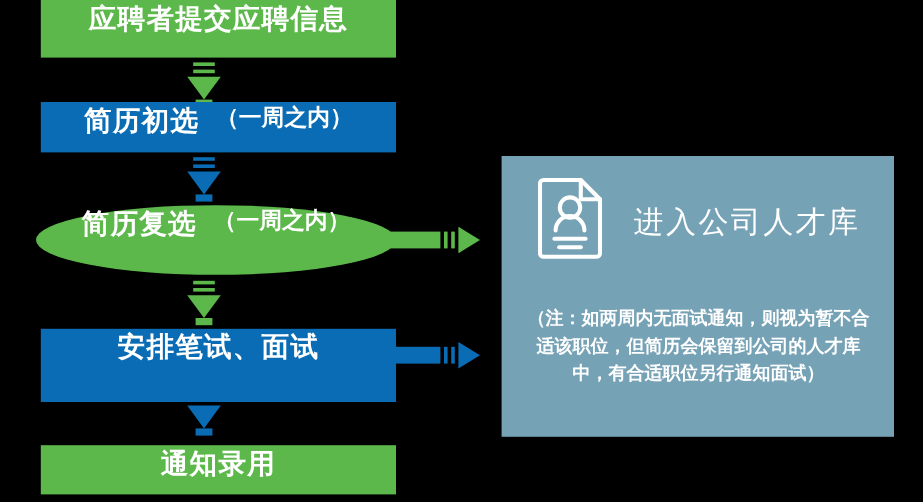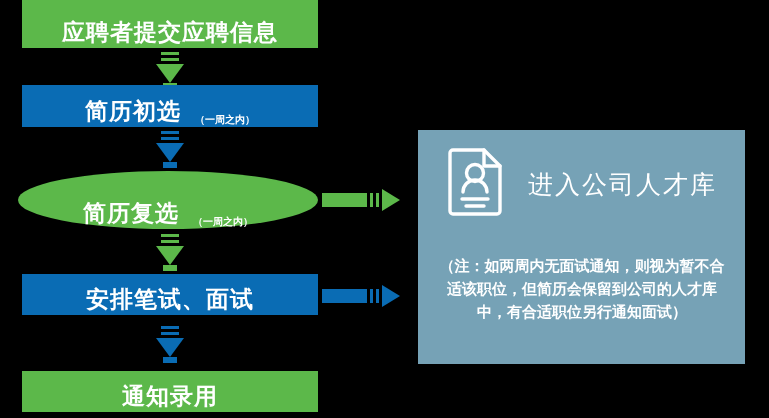--- a/index.html
+++ b/index.html
@@ -17,33 +17,34 @@
     position: relative;
     width: 769px;
     height: 418px;
     background: #000000;
   }
 
   
   .node {
     position: absolute;
     display: flex;
-    align-items: flex-end;
+    align-items: flex-start;
     justify-content: center;
     color: #ffffff;
     box-sizing: border-box;
+    margin-left: 12px;
   }
   .node .main-label {
     font-size: 23px;
     font-weight: bold;
     letter-spacing: 1px;
     white-space: nowrap;
   }
   .node .sub-label {
-    font-size: 10px;
+    font-size: 19px;
     font-weight: bold;
     margin-left: 14px;
     white-space: nowrap;
     letter-spacing: 0px;
   }
   .box-green { background: #5cb84a; }
   .box-blue  { background: #0a6cb4; }
   .ellipse {
     background: #5cb84a;
     border-radius: 50%;
@@ -187,21 +188,21 @@
     <div class="head"></div>
   </div>
 
   <div class="v-arrow va-green" style="left:156px; top:234px;">
     <div class="bar"></div>
     <div class="bar"></div>
     <div class="head"></div>
     <div class="stem"></div>
   </div>
 
-  <div class="node box-blue" style="left:22px; top:274px; width:296px; height:41px;">
+  <div class="node box-blue" style="left:22px; top:274px; width:296px; height:61px;">
     <span class="main-label">安排笔试、面试</span>
   </div>
 
   <div class="h-arrow ha-blue" style="left:322px; top:285px;">
     <div class="shaft"></div>
     <div class="tick"></div>
     <div class="tick"></div>
     <div class="head"></div>
   </div>
 

